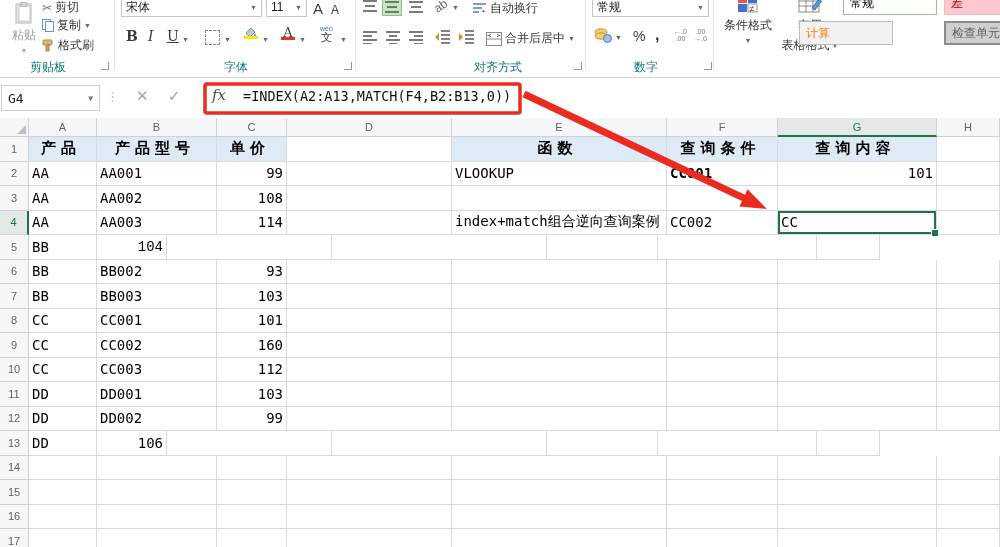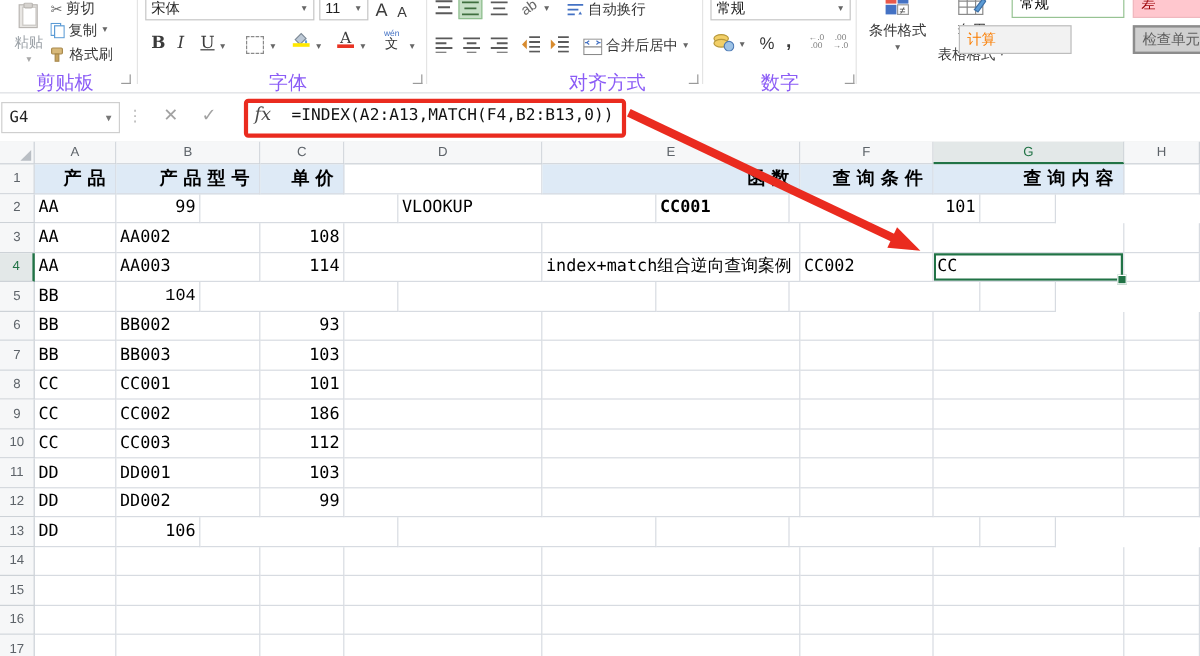--- a/index.html
+++ b/index.html
@@ -1,21 +1,21 @@
 <!DOCTYPE html>
 <html><head>
 <meta charset="utf-8">
 <style>
   html,body{margin:0;padding:0}
   body{width:1000px;height:547px;overflow:hidden;position:relative;background:#fff;
        font-family:"Liberation Sans","DejaVu Sans",sans-serif;-webkit-font-smoothing:antialiased}
   
   .ribbon{position:absolute;left:0;top:0;width:1000px;height:77px;background:#fff;border-bottom:1px solid #d2d6db;overflow:hidden}
   .gsep{position:absolute;top:0;height:70px;width:1px;background:#e4e4e4}
-  .glabel{position:absolute;top:59px;font-size:16px;color:#8b5cf6;white-space:nowrap}
+  .glabel{position:absolute;top:59px;font-size:12px;color:#0f766e;white-space:nowrap}
   .launcher{position:absolute;top:62px;width:7px;height:7px;border-left:1px solid #9a9a9a;border-bottom:1px solid #9a9a9a;transform:rotate(-90deg)}
   .combo{position:absolute;height:20px;background:#fff;border:1px solid #c6c6c6;display:flex;align-items:center;
          font-size:12px;color:#1e1e1e;padding:0 4px;box-sizing:border-box;white-space:nowrap}
   .combo .car{margin-left:auto;font-size:7px;color:#666;padding-left:4px}
   .rtext{position:absolute;font-size:12px;color:#383838;white-space:nowrap}
   .gray{color:#9aa0a6}
   .car2{font-size:7px;color:#666}
   .vbtn{position:absolute;display:flex;align-items:center;gap:3px}
   .bletter{font-family:"DejaVu Serif",serif;font-size:14px;color:#3b3b3b}
   .ulbar{display:inline-block;width:14px;height:3px;margin-top:-2px}
@@ -43,21 +43,21 @@
   .corner:after{content:"";position:absolute;right:2px;bottom:2px;border-left:9px solid transparent;border-bottom:9px solid #b9bec4}
   .colh{height:19px;background:#f6f7f8;border-right:1px solid #cdd2d7;border-bottom:1px solid #cdd2d7;box-sizing:border-box;
         font-size:11px;color:#5d6369;display:flex;align-items:center;justify-content:center}
   .colh.sel{background:#e3e8e8;color:#217346;border-bottom:2px solid #217346}
   .rowh{width:29px;background:#f6f7f8;border-right:1px solid #cdd2d7;border-bottom:1px solid #cdd2d7;box-sizing:border-box;
         font-size:11px;color:#5d6369;display:flex;align-items:center;justify-content:center}
   .rowh.sel{background:#e3e8e8;color:#217346;border-right:2px solid #217346}
   .cell{border-right:1px solid #d7dbe1;border-bottom:1px solid #d7dbe1;box-sizing:border-box;position:relative;
         font-family:"DejaVu Sans Mono","Liberation Mono",monospace;font-size:14px;color:#000;
         display:flex;align-items:center;padding:0 3px;white-space:nowrap;overflow:visible}
-  .cell.c-hdr{background:#deeaf6;justify-content:flex-end;font-family:"DejaVu Serif",serif;font-weight:bold;font-size:15px;letter-spacing:5px;padding-left:0}
+  .cell.c-hdr{background:#deeaf6;justify-content:center;font-family:"DejaVu Serif",serif;font-weight:bold;font-size:15px;letter-spacing:5px;padding-left:0}
   .cell.c-num{justify-content:flex-end}
   .cell.c-bold{font-weight:bold}
   .cell.c-sel{box-shadow:inset 0 0 0 2px #217346;z-index:4}
   .handle{position:absolute;right:-3px;bottom:-3px;width:6px;height:6px;background:#217346;border:1px solid #fff;z-index:6}
   
   .overlay{position:absolute;left:0;top:0;width:1000px;height:547px;pointer-events:none;z-index:60}
 </style>
 </head>
 <body>
 
@@ -334,20 +334,23 @@
       <div class="cell c-hdr" style="width: 159px;">
         <span>查询内容</span>
       </div>
       <div class="cell" style="width: 63px;"></div>
     </div>
     <div class="srow" style="height: 24.5px;">
       <div class="rowh">2</div>
       <div class="cell" style="width: 68px;">
         <span>AA</span>
       </div>
+      <div class="cell" style="width: 120px;">
+        <span>AA001</span>
+      </div>
       <div class="cell c-num" style="width: 70px;">
         <span>99</span>
       </div>
       <div class="cell" style="width: 165px;"></div>
       <div class="cell" style="width: 215px;">
         <span>VLOOKUP</span>
       </div>
       <div class="cell c-bold" style="width: 111px;">
         <span>CC001</span>
       </div>
@@ -464,21 +467,21 @@
     </div>
     <div class="srow" style="height: 24.5px;">
       <div class="rowh">9</div>
       <div class="cell" style="width: 68px;">
         <span>CC</span>
       </div>
       <div class="cell" style="width: 120px;">
         <span>CC002</span>
       </div>
       <div class="cell c-num" style="width: 70px;">
-        <span>186</span>
+        <span>160</span>
       </div>
       <div class="cell" style="width: 165px;"></div>
       <div class="cell" style="width: 215px;"></div>
       <div class="cell" style="width: 111px;"></div>
       <div class="cell" style="width: 159px;"></div>
       <div class="cell" style="width: 63px;"></div>
     </div>
     <div class="srow" style="height: 24.5px;">
       <div class="rowh">10</div>
       <div class="cell" style="width: 68px;">

